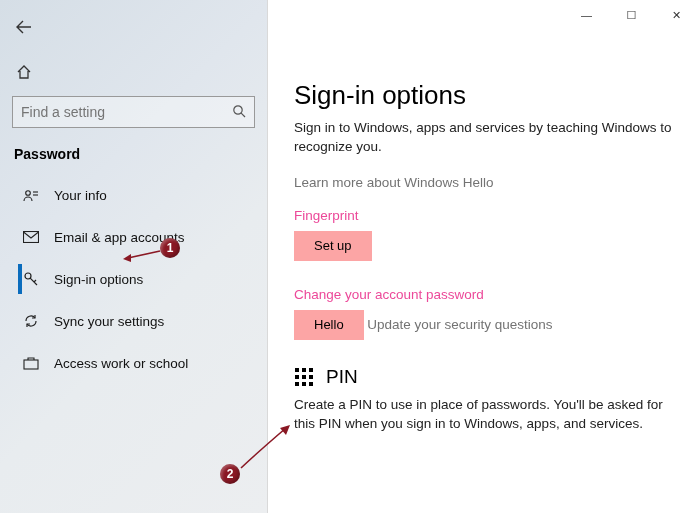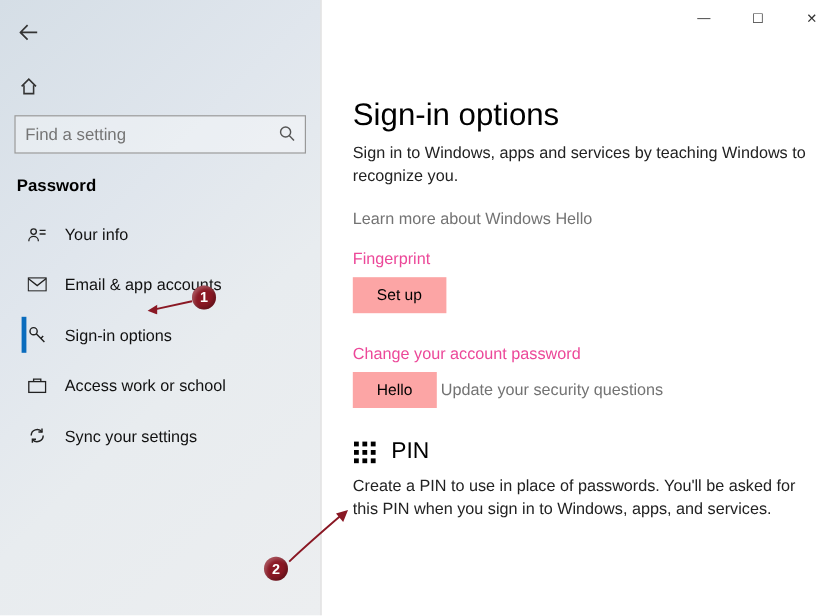--- a/index.html
+++ b/index.html
@@ -226,36 +226,36 @@
         <svg width="16" height="16" viewBox="0 0 16 16">
             <circle cx="5" cy="5" r="3" stroke="#222" stroke-width="1.2" fill="none"></circle>
             <path d="M7.2 7.2 L14 14 M11 11 L13 9" stroke="#222" stroke-width="1.2" fill="none"></path>
           </svg>
       </span>
       <span>Sign-in options</span>
     </div>
 
     <div class="nav-item">
       <span class="ic">
+        <svg width="16" height="16" viewBox="0 0 16 16">
+            <path d="M3 8a5 5 0 0 1 9-3M13 8a5 5 0 0 1-9 3" stroke="#222" stroke-width="1.2" fill="none"></path>
+            <path d="M12 2v3h-3M4 14v-3h3" stroke="#222" stroke-width="1.2" fill="none"></path>
+          </svg>
+      </span>
+      <span>Sync your settings</span>
+    </div>
+
+    <div class="nav-item">
+      <span class="ic">
         <svg width="16" height="14" viewBox="0 0 16 14">
             <rect x="1" y="4" width="14" height="9" stroke="#222" stroke-width="1.1" fill="none"></rect>
             <path d="M5 4 V2 H11 V4" stroke="#222" stroke-width="1.1" fill="none"></path>
           </svg>
       </span>
       <span>Access work or school</span>
-    </div>
-
-    <div class="nav-item">
-      <span class="ic">
-        <svg width="16" height="16" viewBox="0 0 16 16">
-            <path d="M3 8a5 5 0 0 1 9-3M13 8a5 5 0 0 1-9 3" stroke="#222" stroke-width="1.2" fill="none"></path>
-            <path d="M12 2v3h-3M4 14v-3h3" stroke="#222" stroke-width="1.2" fill="none"></path>
-          </svg>
-      </span>
-      <span>Sync your settings</span>
     </div>
   </aside>
 
   <main class="content">
     <div class="titlebar-icons">
       <div>—</div>
       <div>☐</div>
       <div>✕</div>
     </div>
 

